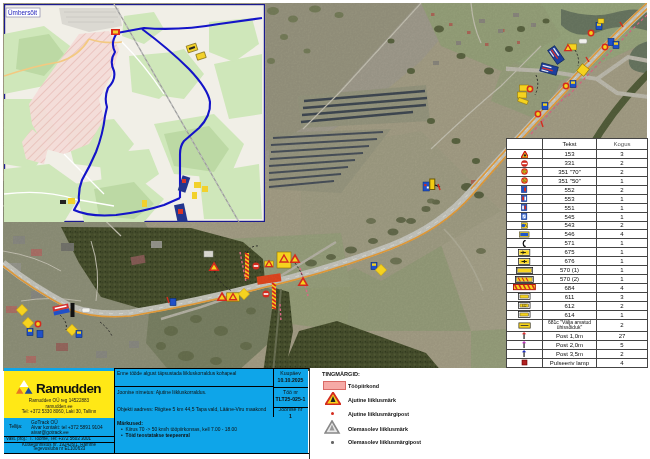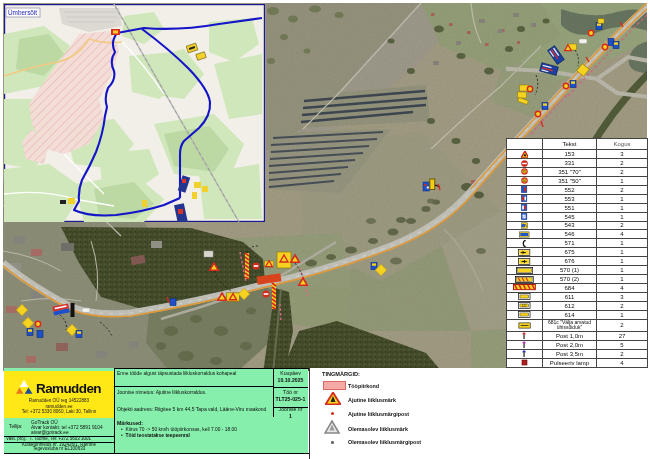--- a/index.html
+++ b/index.html
@@ -675,21 +675,21 @@
 </tbody>
 </table>
 </div>
 <style>
   #legendtable td.lc{border:1px solid #444;font-size:6px;line-height:6px;text-align:center;
      padding:0;height:6px;color:#111;overflow:hidden;white-space:nowrap;}
   #legendtable tr.hb td{border-top:1.5px solid #000;}
   #legendtable svg{vertical-align:middle;height:7px;width:auto;}
 </style>
 
-<div class="abs" id="titleblock" style="left:4px;top:368px;width:304px;height:86px;background:#86efac;font-size:6px;color:#111;">
+<div class="abs" id="titleblock" style="left:4px;top:368px;width:304px;height:86px;background:#0ea5e9;font-size:6px;color:#111;">
 
   <div class="abs" style="left:0px;top:3px;width:110px;height:47px;background:#ffe816;">
     <svg class="abs" style="left:12px;top:7px;" width="86" height="16" viewBox="0 0 86 16">
       <polygon points="8,2 12.5,9 3.5,9" fill="#ffffff"></polygon>
       <polygon points="3.5,9.6 7.5,15.8 0,15.8" fill="#e87722"></polygon>
       <polygon points="12.5,9.6 16.5,15.8 8.7,15.8" fill="#1f4e9c"></polygon>
       <text x="20" y="14.5" font-size="13.5" font-weight="bold" fill="#111" font-family="Liberation Sans, sans-serif" letter-spacing="-0.6">Ramudden</text>
     </svg>
     <div class="abs" style="left:0;top:27px;width:110px;text-align:center;font-size:4.6px;line-height:5.6px;color:#222;">
       Ramudden OÜ reg 14522883<br>ramudden.ee<br>Tel: +372 5330 8060, Laki 30, Tallinn

